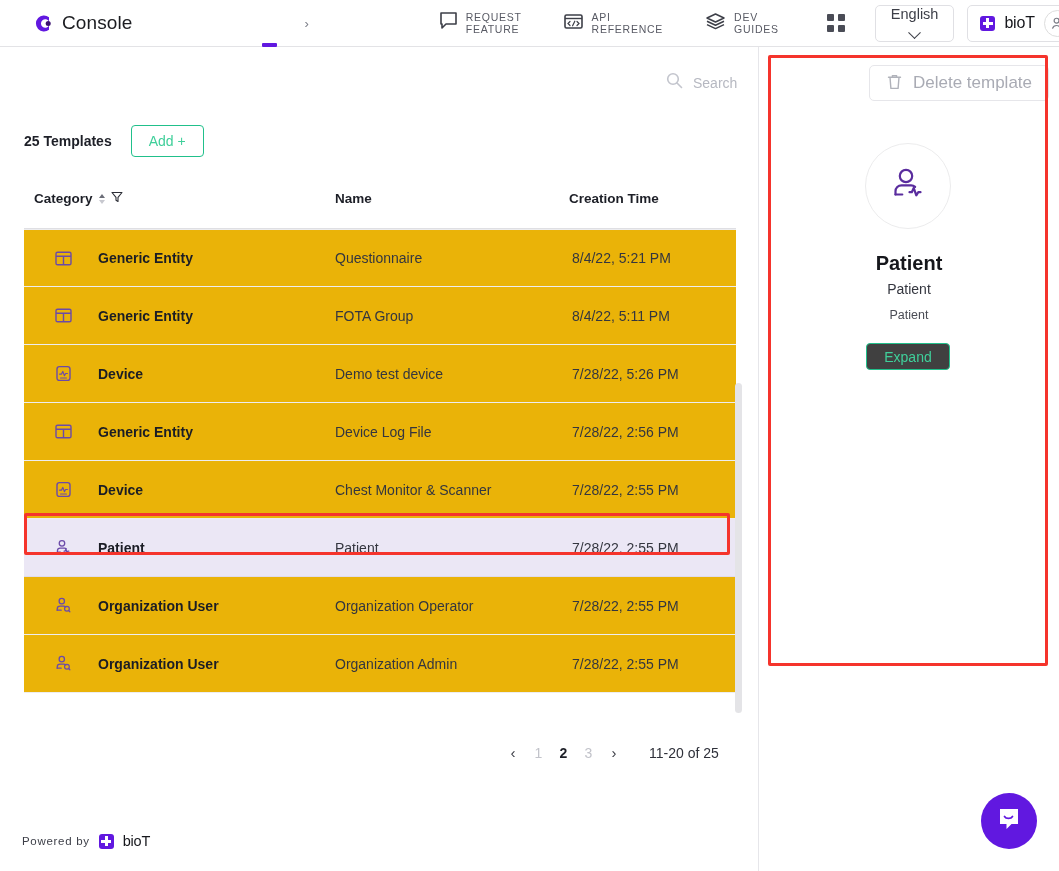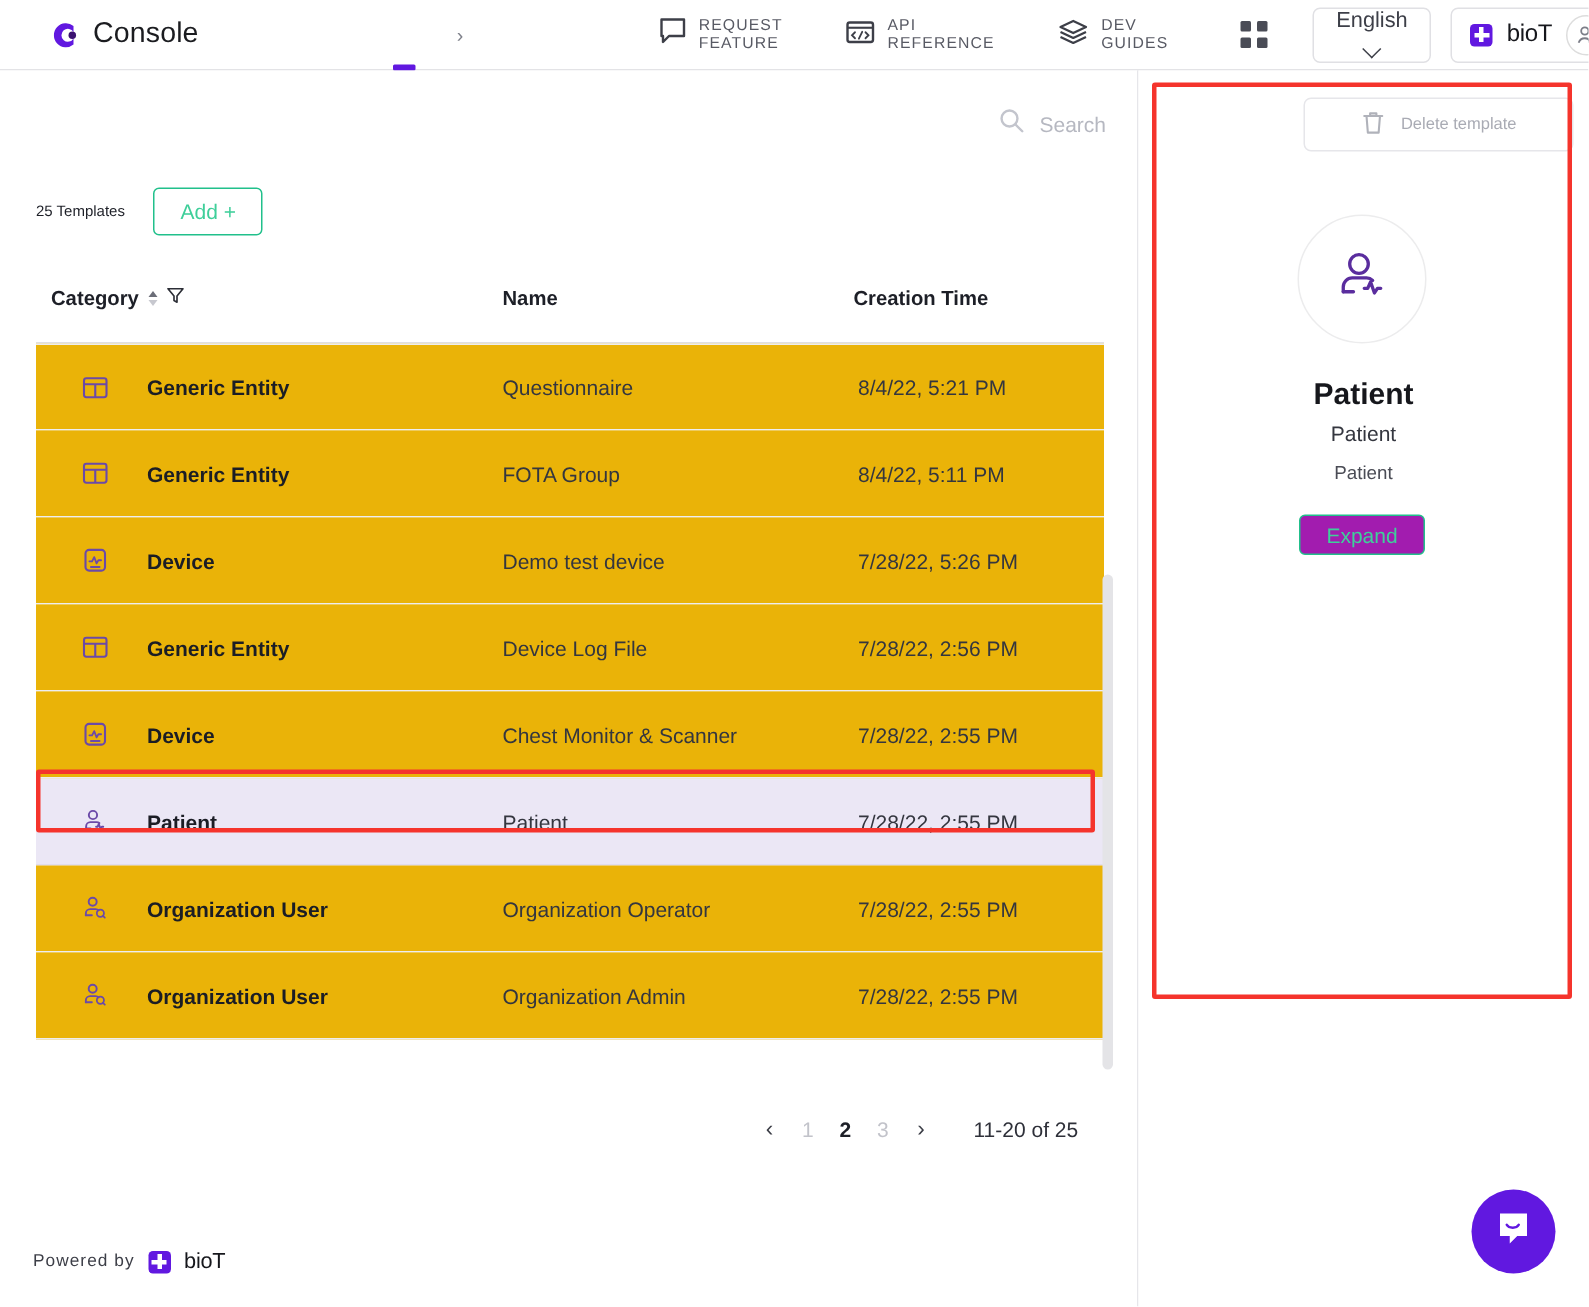--- a/index.html
+++ b/index.html
@@ -68,21 +68,21 @@
   }
 
   
   .left-pane { position: absolute; left: 0; top: 47px; width: 758px; height: 824px; background: #fff; }
   .page-title { position: absolute; left: 22px; top: 23px; font-size: 26px; font-weight: 700; color: #16171c; }
   .search-wrap {
     position: absolute; left: 666px; top: 25px; display: flex; align-items: center; gap: 10px; cursor: text;
   }
   .search-ph { font-size: 14px; color: #b6b8c1; }
   .count-row { position: absolute; left: 24px; top: 78px; display: flex; align-items: center; gap: 19px; }
-  .count-text { font-size: 10px; font-weight: 400; color: #1d1f27; }
+  .count-text { font-size: 14px; font-weight: 700; color: #1d1f27; }
   .add-btn {
     border: 1px solid #21c08b; border-radius: 4px; background: #fff;
     color: #3fcf9a; font-size: 14px; padding: 7px 17px; cursor: pointer;
   }
 
   
   .thead { position: absolute; left: 24px; top: 144px; width: 712px;
            border-bottom: 1px solid #dfdfe3; height: 38px; }
   .th { position: absolute; top: 0; font-size: 13.5px; font-weight: 700; color: #1d1f27; }
   .th-cat { left: 10px; display: flex; align-items: center; gap: 6px; cursor: pointer; }
@@ -122,35 +122,35 @@
 
   .divider { position: absolute; left: 758px; top: 47px; width: 1px; height: 824px; background: #e6e6ea; }
 
   
   .right-pane { position: absolute; left: 759px; top: 47px; width: 300px; height: 824px; background: #fff; }
   .del-btn {
     position: absolute; left: 110px; top: 18px; width: 180px; height: 36px;
     border: 1px solid #e6e6ea; border-radius: 5px; background: #fff;
     display: flex; align-items: center; justify-content: center; gap: 10px; cursor: pointer;
   }
-  .del-label { font-size: 11px; color: #a9abb4; }
+  .del-label { font-size: 17px; color: #a9abb4; }
   .big-circle {
     position: absolute; left: 106px; top: 96px; width: 86px; height: 86px;
     border-radius: 50%; border: 1px solid #ececed;
     display: flex; align-items: center; justify-content: center;
   }
   .p-title { position: absolute; left: 0; top: 205px; width: 300px; text-align: center;
              font-size: 20px; font-weight: 700; color: #16171c; }
   .p-sub1 { position: absolute; left: 0; top: 234px; width: 300px; text-align: center;
             font-size: 14px; color: #34363f; }
   .p-sub2 { position: absolute; left: 0; top: 261px; width: 300px; text-align: center;
             font-size: 12.5px; color: #4a4c55; }
   .expand-btn {
     position: absolute; left: 107px; top: 296px; width: 84px; height: 27px;
-    border: 1px solid #21c08b; border-radius: 4px; background: #a21caf;
+    border: 1px solid #21c08b; border-radius: 4px; background: #404040;
     color: #3fcf9a; font-size: 14px; cursor: pointer;
   }
 
   
   .anno { position: absolute; border: 3px solid #f5342c; pointer-events: none; border-radius: 2px; }
   .anno-panel { left: 768px; top: 55px; width: 280px; height: 611px; }
   .anno-row { left: 28px; top: 513px; width: 698px; height: 42px; }
 
   .intercom {
     position: absolute; left: 981px; top: 793px; width: 56px; height: 56px;

